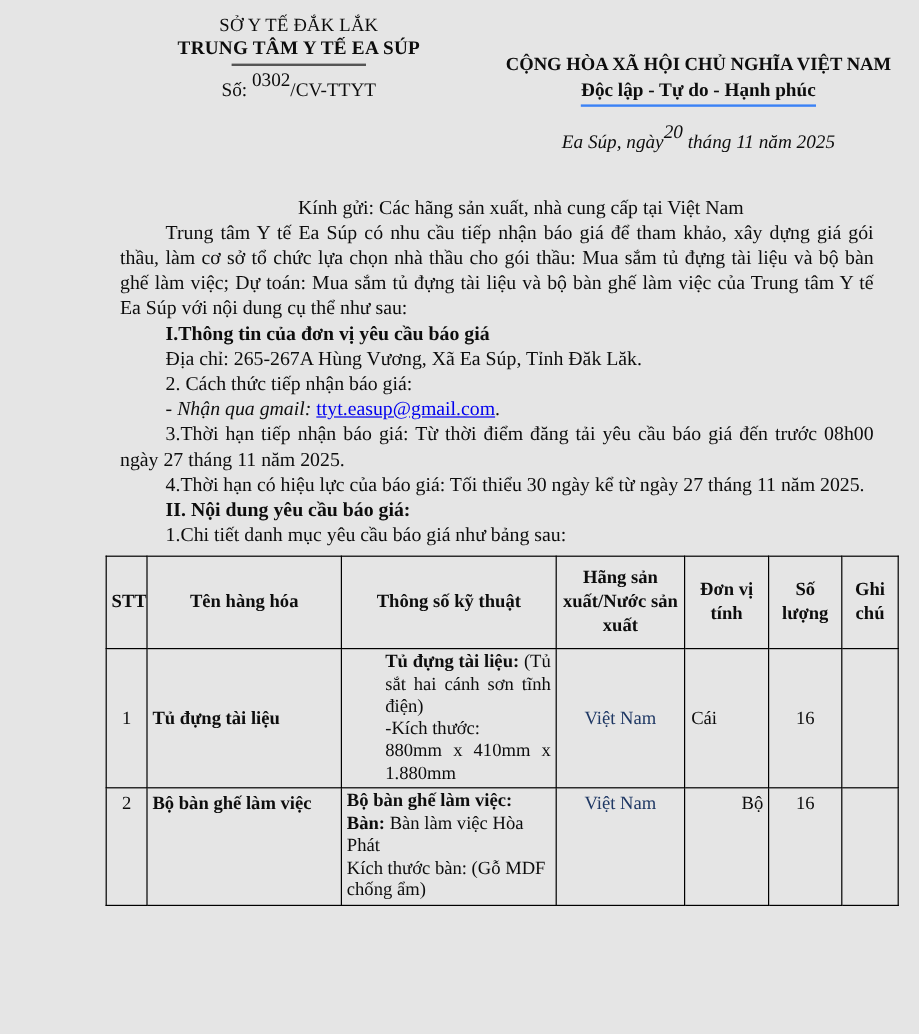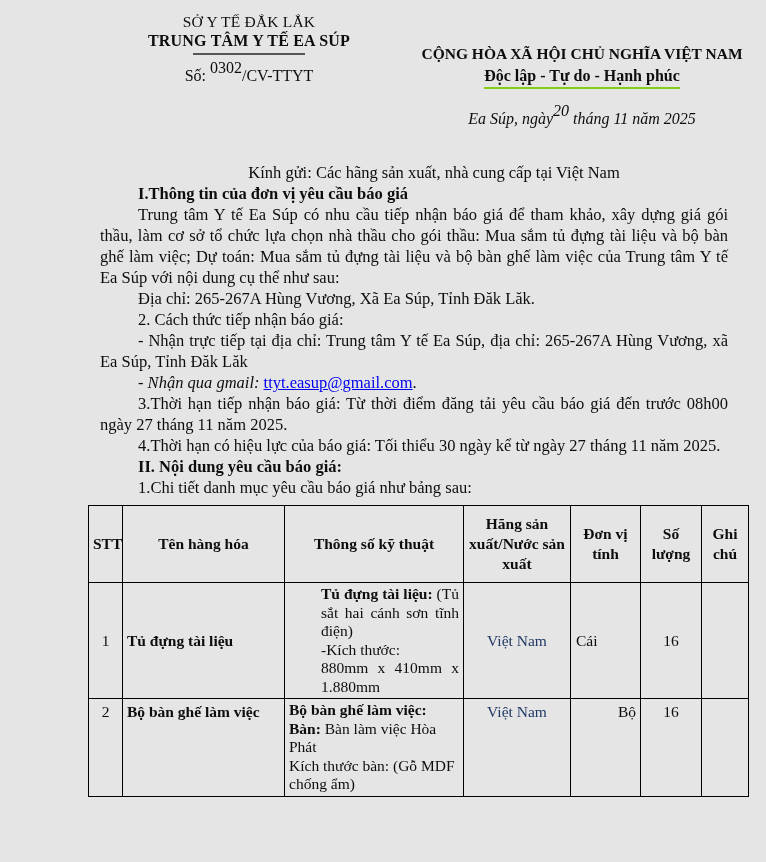--- a/index.html
+++ b/index.html
@@ -13,21 +13,21 @@
   .header-left  { width:322px; margin-left:88px; text-align:center; }
   .header-right { width:336px; margin-left:4px;  text-align:center;margin-top:32px; }
   .org-parent   { font-size:15.5px; line-height:19px; letter-spacing:.2px; }
   .org-name     { font-size:16px; font-weight:bold; line-height:19px; letter-spacing:.2px; }
   .org-rule     { width:112px; height:2px; background:#555555; margin:3px auto 0 auto; }
   .doc-number   { font-size:16px; margin-top:12px; }
   .raised       { position:relative; top:-8px; }
   .subject      { font-style:italic; font-size:16px; line-height:22px; margin-top:3px; }
   .motto-country{ font-size:15.5px; font-weight:bold; line-height:19px; }
   .motto        { font-size:16px; font-weight:bold; line-height:19px; margin-top:3px; }
-  .motto-inner  { display:inline-block; border-bottom:2px solid #84cc16; padding-bottom:2px; }
+  .motto-inner  { display:inline-block; border-bottom:2px solid #3b82f6; padding-bottom:2px; }
   .date-line    { font-style:italic; font-size:16px; margin-top:21px; }
   .date-day     { position:relative; top:-8px; font-style:italic;text-align:center; }
   
   .content { padding:0 38px 0 100px; font-size:16.5px; line-height:21px; }
   .salutation { text-align:center; padding-left:40px; margin-top:34px; }
   p.para { margin:0; text-indent:38px; }
   .justify { text-align:justify; }
   .bold { font-weight:bold; }
   .italic { font-style:italic; }
   .mt { margin-top:23px; }
@@ -66,26 +66,25 @@
     <div class="header-right">
       <div class="motto-country">CỘNG HÒA XÃ HỘI CHỦ NGHĨA VIỆT NAM</div>
       <div class="motto"><span class="motto-inner">Độc lập - Tự do - Hạnh phúc</span></div>
       <div class="date-line"><span>Ea Súp, ngày</span><span class="date-day">20</span><span> tháng 11 năm 2025</span></div>
     </div>
   </div>
 
   <div class="content">
     <div class="salutation">Kính gửi: Các hãng sản xuất, nhà cung cấp tại Việt Nam</div>
 
+    <p class="para justify mt">Trung tâm Y tế Ea Súp có nhu cầu tiếp nhận báo giá để tham khảo, xây dựng giá gói thầu, làm cơ sở tổ chức lựa chọn nhà thầu cho gói thầu: Mua sắm tủ đựng tài liệu và bộ bàn ghế làm việc; Dự toán: Mua sắm tủ đựng tài liệu và bộ bàn ghế làm việc của Trung tâm Y tế Ea Súp với nội dung cụ thể như sau:</p>
+
     <p class="para bold">I.Thông tin của đơn vị yêu cầu báo giá</p>
-
-    <p class="para justify mt">Trung tâm Y tế Ea Súp có nhu cầu tiếp nhận báo giá để tham khảo, xây dựng giá gói thầu, làm cơ sở tổ chức lựa chọn nhà thầu cho gói thầu: Mua sắm tủ đựng tài liệu và bộ bàn ghế làm việc; Dự toán: Mua sắm tủ đựng tài liệu và bộ bàn ghế làm việc của Trung tâm Y tế Ea Súp với nội dung cụ thể như sau:</p>
     <p class="para">Địa chỉ: 265-267A Hùng Vương,  Xã Ea Súp, Tỉnh Đăk Lăk.</p>
     <p class="para">2. Cách thức tiếp nhận báo giá:</p>
-    <p class="para justify">- Nhận trực tiếp tại địa chỉ: Trung tâm Y tế Ea Súp, địa chỉ: 265-267A Hùng Vương,  xã Ea Súp, Tỉnh Đăk Lăk</p>
     <p class="para"><span class="italic">- Nhận qua gmail:</span> <a class="email">ttyt.easup@gmail.com</a><span>.</span></p>
     <p class="para justify">3.Thời hạn tiếp nhận báo giá: Từ thời điểm đăng tải yêu cầu báo giá đến trước 08h00 ngày 27 tháng 11 năm 2025.</p>
     <p class="para justify">4.Thời hạn có hiệu lực của báo giá: Tối thiểu 30 ngày kể từ ngày 27 tháng 11 năm 2025.</p>
     <p class="para bold">II. Nội dung yêu cầu báo giá:</p>
     <p class="para">1.Chi tiết danh mục yêu cầu báo giá như bảng sau:</p>
 
     <table class="quote">
       <colgroup>
         <col style="width:34px">
           <col style="width:162px">

